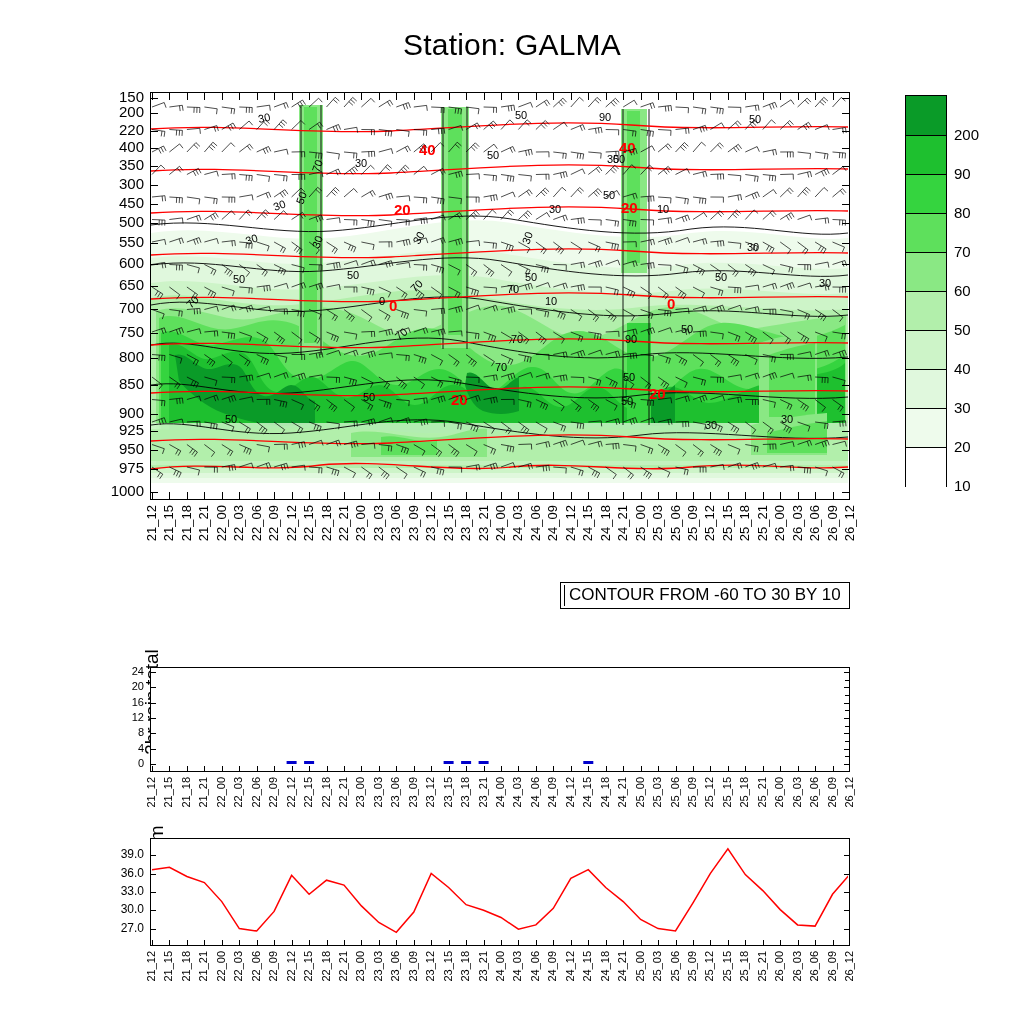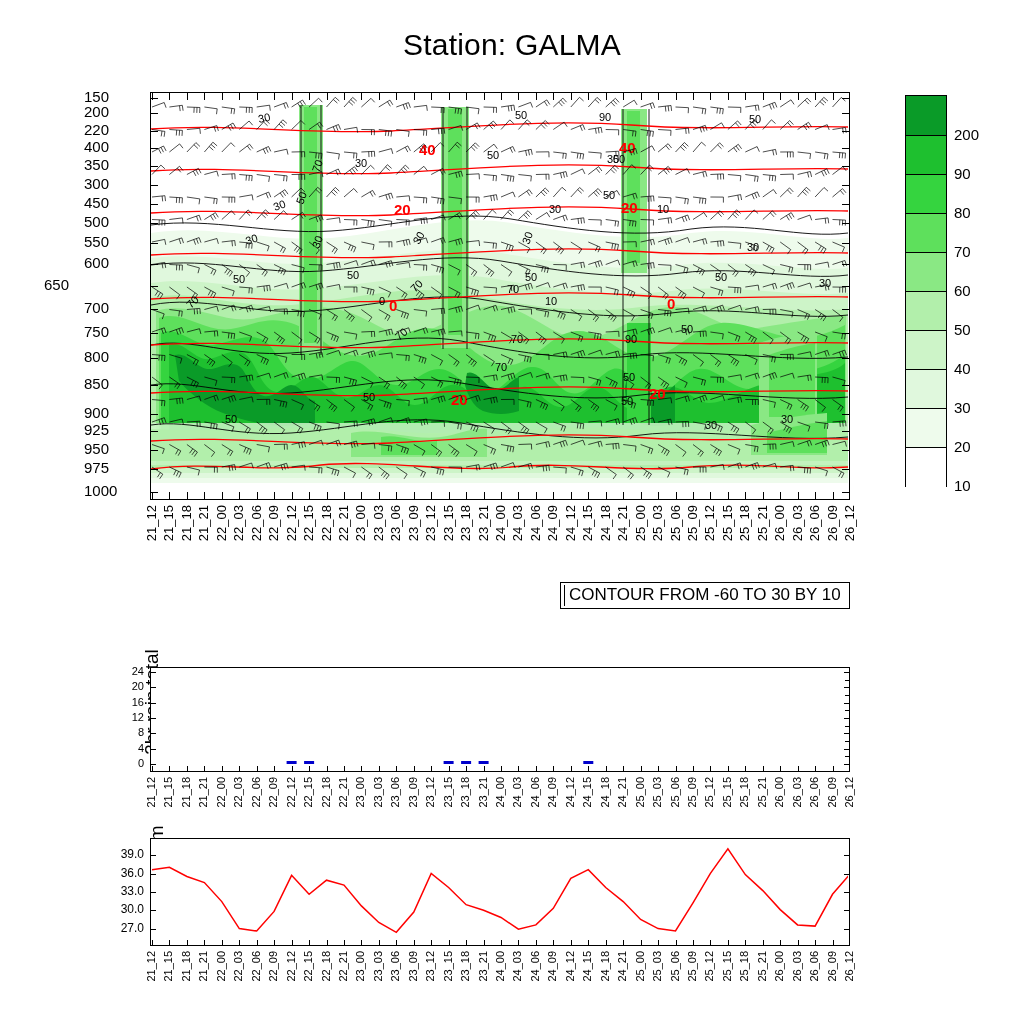--- a/index.html
+++ b/index.html
@@ -22,21 +22,21 @@
     position:absolute;left:0;top:0;width:700px;height:408px;
     border:1.5px solid #000;box-sizing:border-box;background:#fff;
     overflow:hidden;
   }
   .ylabel-main{
     position:absolute;left:-92px;top:150px;width:220px;
     transform:rotate(-90deg);transform-origin:center center;
     text-align:center;font-size:19px;
   }
   .ytick-main{
-    position:absolute;right:703px;width:60px;
+    position:absolute;right:703px;width:60px;text-align:right;
     font-size:15px;line-height:12px;
   }
   .ytickmark{position:absolute;left:0;width:7px;height:1px;background:#000;}
   .ytickmark.r{left:auto;right:0;}
   .xtickmark{position:absolute;top:0;width:1px;height:7px;background:#000;}
   .xtickmark.b{top:auto;bottom:0;}
 
   #xlabels{position:absolute;left:150px;top:505px;width:700px;height:70px;}
   .xlab{
     position:absolute;top:0;font-size:13px;
@@ -2427,21 +2427,21 @@
     <div class="ytick-main" style="top: 91px; right: 880px;">150</div>
     <div class="ytick-main" style="top: 106.479px; right: 880px;">200</div>
     <div class="ytick-main" style="top: 123.927px; right: 880px;">220</div>
     <div class="ytick-main" style="top: 141.376px; right: 880px;">400</div>
     <div class="ytick-main" style="top: 159.387px; right: 880px;">350</div>
     <div class="ytick-main" style="top: 177.961px; right: 880px;">300</div>
     <div class="ytick-main" style="top: 196.536px; right: 880px;">450</div>
     <div class="ytick-main" style="top: 216.236px; right: 880px;">500</div>
     <div class="ytick-main" style="top: 236.499px; right: 880px;">550</div>
     <div class="ytick-main" style="top: 257.324px; right: 880px;">600</div>
-    <div class="ytick-main" style="top: 279.276px; right: 920px;">650</div>
+    <div class="ytick-main" style="top: 279.276px; right: 880px;">650</div>
     <div class="ytick-main" style="top: 301.79px; right: 880px;">700</div>
     <div class="ytick-main" style="top: 325.993px; right: 880px;">750</div>
     <div class="ytick-main" style="top: 351.321px; right: 880px;">800</div>
     <div class="ytick-main" style="top: 378.339px; right: 880px;">850</div>
     <div class="ytick-main" style="top: 407.326px; right: 880px;">900</div>
     <div class="ytick-main" style="top: 424.211px; right: 880px;">925</div>
     <div class="ytick-main" style="top: 442.786px; right: 880px;">950</div>
     <div class="ytick-main" style="top: 462.486px; right: 880px;">975</div>
     <div class="ytick-main" style="top: 485px; right: 880px;">1000</div>
   </div>

